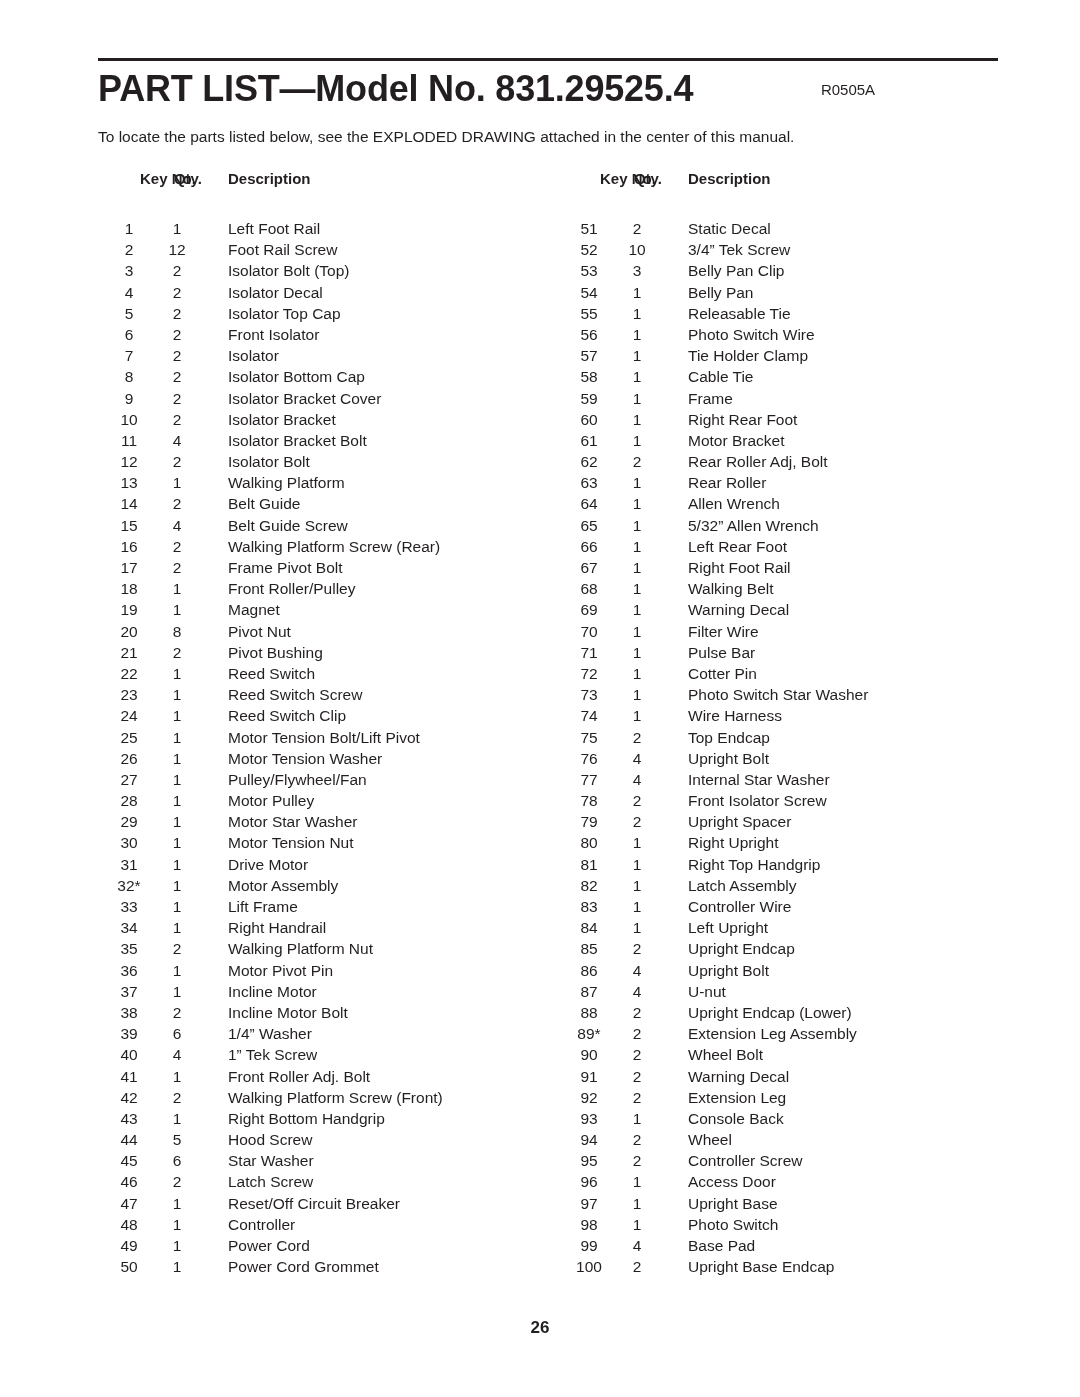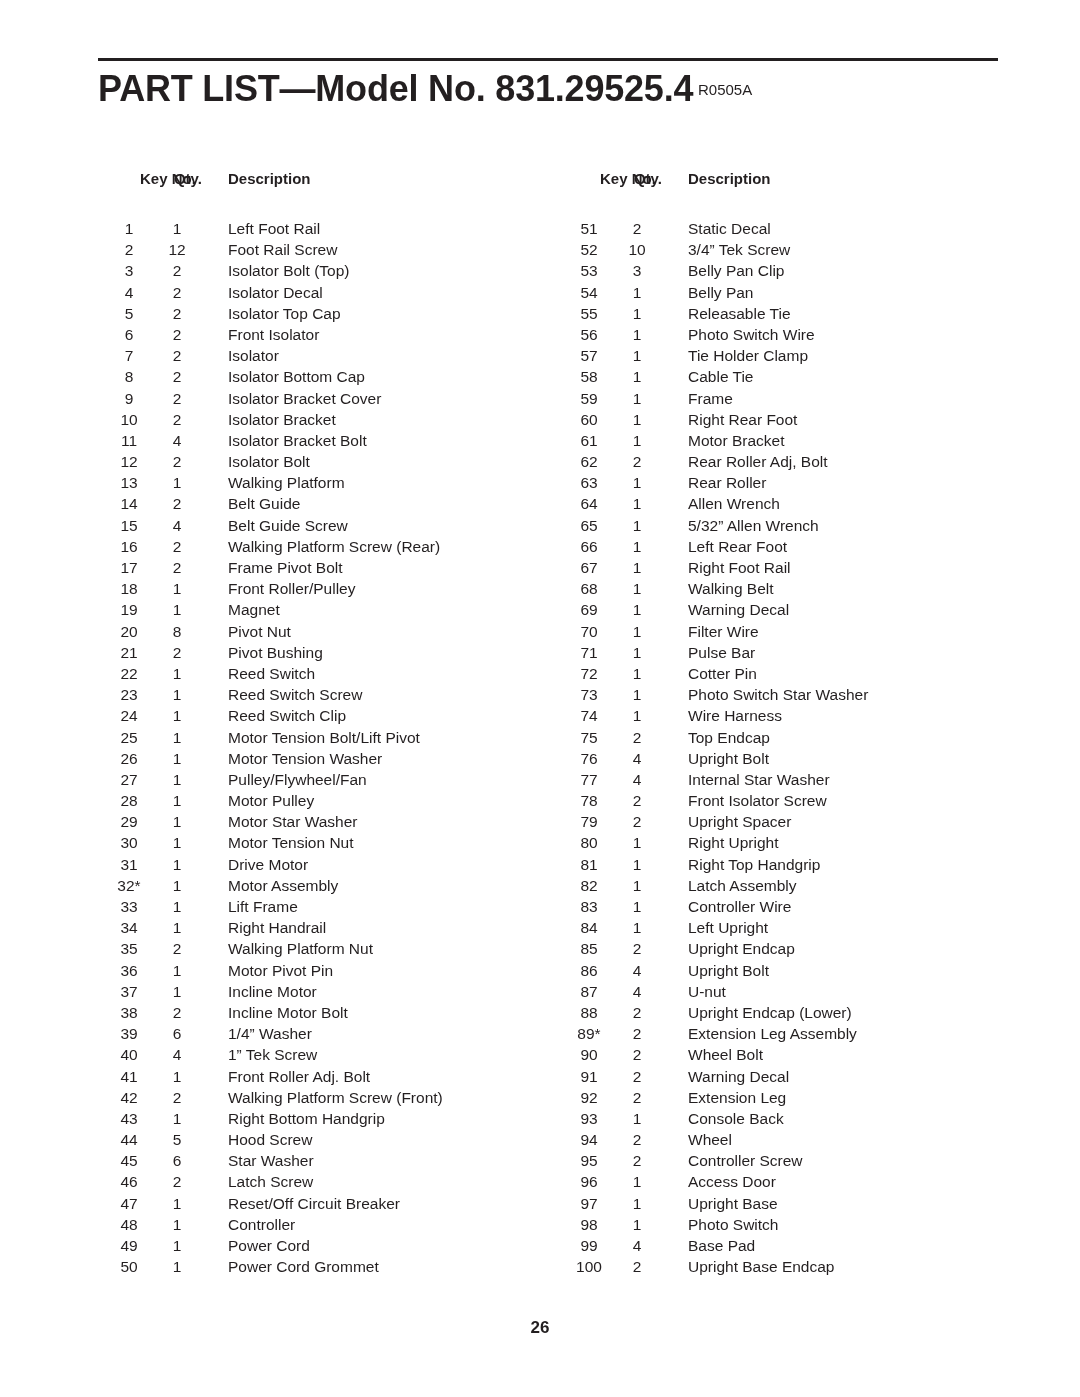--- a/index.html
+++ b/index.html
@@ -34,21 +34,21 @@
     font-weight: bold;
     letter-spacing: -0.2px;
     white-space: nowrap;
     margin: 0;
   }
   .revision {
     position: absolute;
     left: 698px;
     top: 81px;
     width: 300px;
-    text-align: left;
+    text-align: center;
     font-size: 15px;
     white-space: nowrap;
   }
   .intro {
     position: absolute;
     left: 98px;
     top: 128px;
     font-size: 15.5px;
     white-space: nowrap;
   }
@@ -113,20 +113,21 @@
 <body>
 
 <div class="page">
 
   <div class="header-rule"></div>
 
   <h1 class="title">PART LIST—Model No. 831.29525.4</h1>
 
   <div class="revision">R0505A</div>
 
+  <div class="intro">To locate the parts listed below, see the EXPLODED DRAWING attached in the center of this manual.</div>
 
   <div class="col col-left">
     <div class="thead">
       <span class="c-key">Key No.</span>
       <span class="c-qty">Qty.</span>
       <span class="c-desc">Description</span>
     </div>
     <div class="rows" id="rows-left">
         <div class="row">
           <span class="c-key">1</span>

